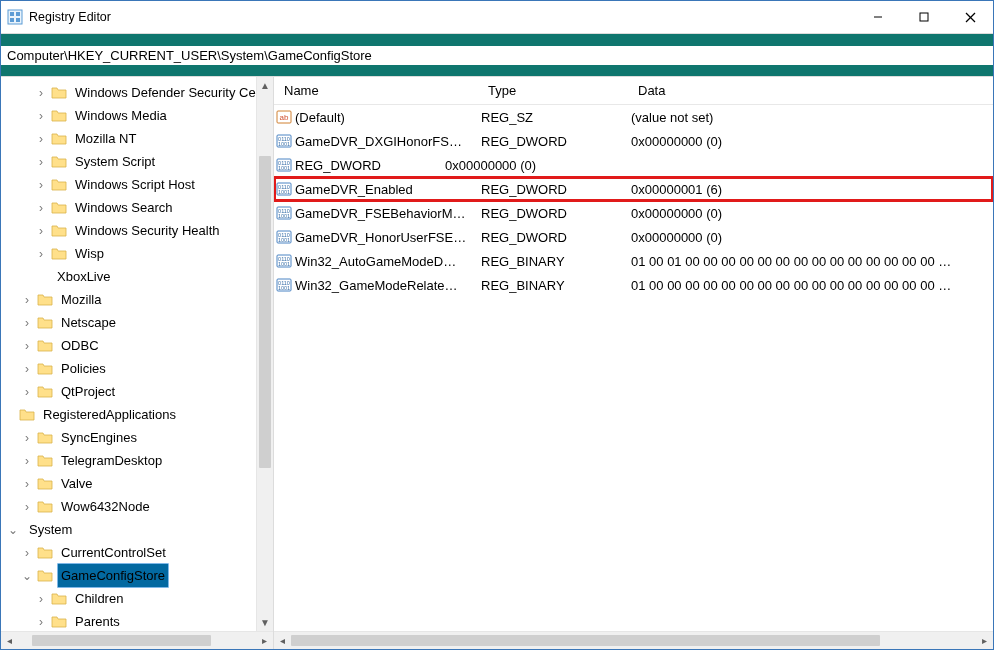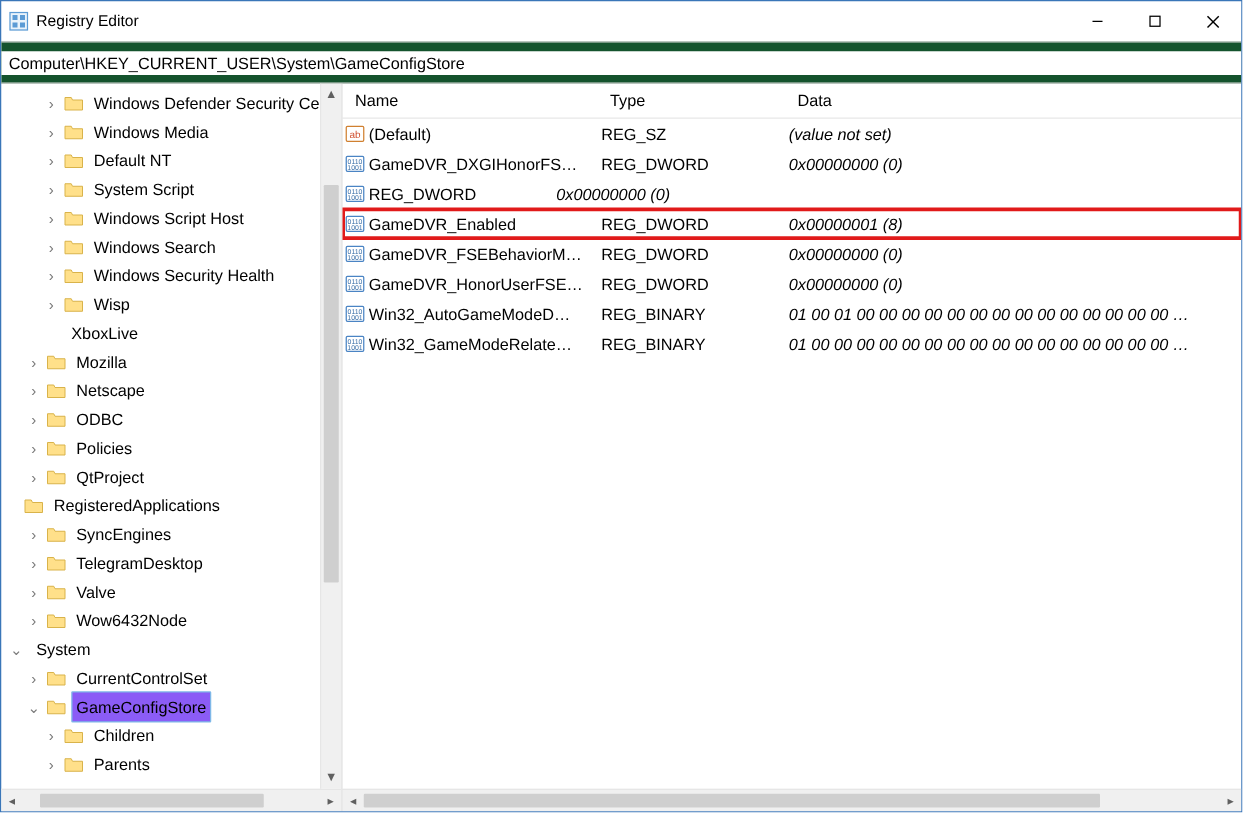--- a/index.html
+++ b/index.html
@@ -33,25 +33,25 @@
     height: 24px; display:flex; align-items:center;
     padding: 0 6px;
     font-size: 13px;
     color:#000;
   }
   .menubar span { margin-right: 14px; cursor:default; }
   .mnemonic { text-decoration: underline; }
 
   
   .addressbar {
-    height: 34px;
+    height: 44px;
     border-top: 1px solid #dcdcdc;
     border-bottom: 1px solid #dcdcdc;
     display:flex; align-items:center;
-    background:#14532d;
+    background:#0f766e;
   }
   .addressbar input {
     flex:1; border:none; outline:none;
     font-size: 13px;
     padding: 2px 6px;
     color:#000;
   }
 
   
   .content {
@@ -72,21 +72,21 @@
   .tree-row {
     display:flex; align-items:center;
     height: 23px;
     padding-left: 4px;
     cursor:default;
   }
   .tree-row .tw { width:16px; text-align:center; color:#7a7a7a; font-size:12px; }
   .tree-row .tw.empty { color:transparent; }
   .tree-row .folder { margin:0 4px 0 2px; }
   .tree-row.selected .label {
-    background:#8b5cf6;
+    background:#0369a1;
     border:1px solid #7fb8e8;
     padding: 4px 3px;
     border-radius:1px;
   }
   .tree-row .label { padding: 0 4px; }
 
   
   .folder svg { width:16px; height:16px; display:block; }
 
   
@@ -141,21 +141,21 @@
   }
   .row .ic { width:18px; display:flex; justify-content:center; margin-right:2px; }
   .row .ic svg { width:16px; height:16px; }
   .row .c { white-space:nowrap; overflow:hidden; text-overflow:ellipsis; }
 
   .col-name { width: 204px; }
   .col-type { width: 150px; }
   .col-data { flex: 1; }
   .row .c-name { width: 186px; }
   .row .c-type { width: 150px; }
-  .row .c-data { flex: 1; font-style: italic; }
+  .row .c-data { flex: 1; }
 
   .listpane .hscroll .thumb { left:0; width:86%; }
 
   
   .regicon svg { width:16px; height:16px; display:block; margin-right:6px; }
 </style>
 </head>
 <body>
 <div class="window">
 
@@ -216,21 +216,21 @@
             </span>
             <span class="label">Windows Media</span>
           </div>
           <div class="tree-row" style="padding-left: 32px;">
             <span class="tw">›</span>
             <span class="folder">
               <svg viewBox="0 0 16 16">
                 <path d="M1 3h5l1 2h8v8H1z" fill="#ffe08a" stroke="#d9b34a" stroke-width="0.8"></path>
               </svg>
             </span>
-            <span class="label">Default NT</span>
+            <span class="label">Mozilla NT</span>
           </div>
           <div class="tree-row" style="padding-left: 32px;">
             <span class="tw">›</span>
             <span class="folder">
               <svg viewBox="0 0 16 16">
                 <path d="M1 3h5l1 2h8v8H1z" fill="#ffe08a" stroke="#d9b34a" stroke-width="0.8"></path>
               </svg>
             </span>
             <span class="label">System Script</span>
           </div>
@@ -469,21 +469,21 @@
           <div class="row highlight">
             <span class="ic">
               <svg viewBox="0 0 16 16">
                 <rect x="1" y="2" width="14" height="12" rx="1" fill="#fff" stroke="#4a84c4"></rect>
                 <text x="8" y="8" text-anchor="middle" font-size="5.5" fill="#3a6fa8" font-family="Segoe UI">0110</text>
                 <text x="8" y="13" text-anchor="middle" font-size="5.5" fill="#3a6fa8" font-family="Segoe UI">1001</text>
               </svg>
             </span>
             <span class="c c-name">GameDVR_Enabled</span>
             <span class="c c-type">REG_DWORD</span>
-            <span class="c c-data">0x00000001 (8)</span>
+            <span class="c c-data">0x00000001 (6)</span>
           </div>
           <div class="row">
             <span class="ic">
               <svg viewBox="0 0 16 16">
                 <rect x="1" y="2" width="14" height="12" rx="1" fill="#fff" stroke="#4a84c4"></rect>
                 <text x="8" y="8" text-anchor="middle" font-size="5.5" fill="#3a6fa8" font-family="Segoe UI">0110</text>
                 <text x="8" y="13" text-anchor="middle" font-size="5.5" fill="#3a6fa8" font-family="Segoe UI">1001</text>
               </svg>
             </span>
             <span class="c c-name">GameDVR_FSEBehaviorM…</span>

